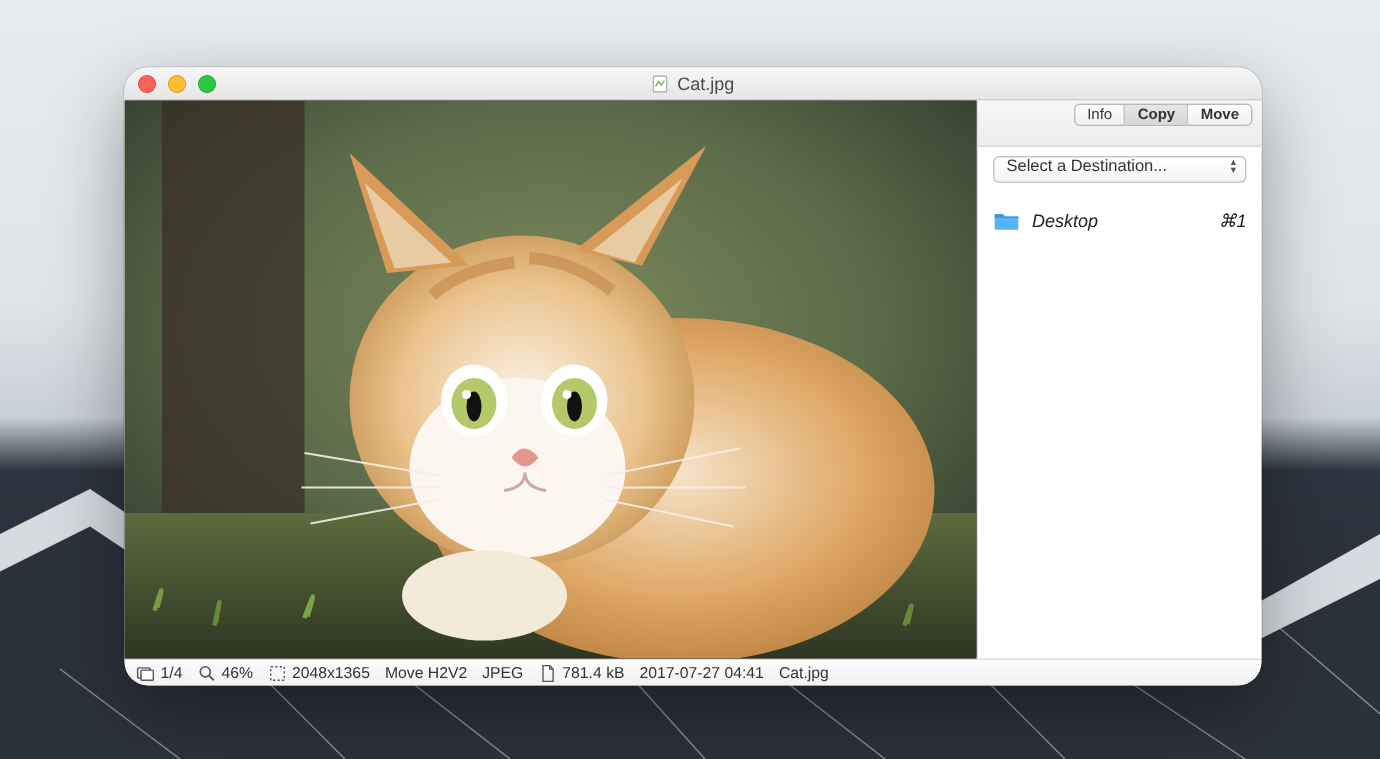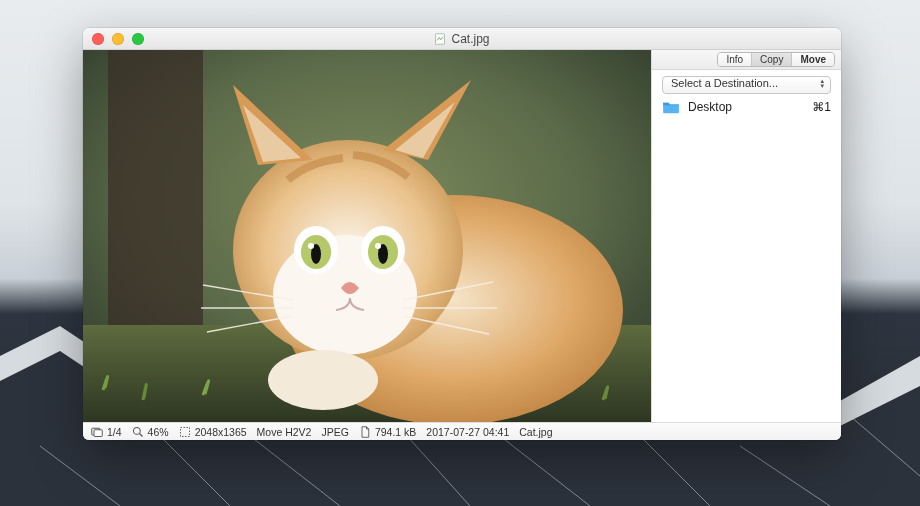--- a/index.html
+++ b/index.html
@@ -8,24 +8,24 @@
     width: 920px; height: 506px;
     background:
       linear-gradient(to bottom, #e8ecef 0%, #dfe4e8 40%, #c8cfd6 55%, #2e3540 62%, #272c34 100%);
     position: relative;
   }
   .mountains {
     position:absolute; left:0; right:0; bottom:0; height:210px; pointer-events:none;
   }
   .window {
     position: absolute;
-    left: 83px; top: 28px;
+    left: 83px; top: 45px;
     width: 758px; height: 412px;
     background: #ffffff;
-    border-radius: 6px;
+    border-radius: 16px;
     box-shadow: 0 18px 50px rgba(0,0,0,0.35), 0 0 0 1px rgba(0,0,0,0.08);
     display: flex; flex-direction: column;
     overflow: hidden;
   }
   .titlebar {
     height: 22px;
     background: linear-gradient(#f6f6f6, #e6e6e6);
     border-bottom: 1px solid #d0d0d0;
     display: flex; align-items: center;
     position: relative;
@@ -54,58 +54,59 @@
     flex: 1; background: #000; position: relative; overflow: hidden;
   }
   .cat-svg { width: 100%; height: 100%; display:block; }
   .sidebar {
     width: 190px; flex: none;
     background: #ffffff;
     border-left: 1px solid #dcdcdc;
     display: flex; flex-direction: column;
   }
   .sb-head {
-    height: 20px;
+    height: 31px;
     background: linear-gradient(#f7f7f7, #ececec);
     border-bottom: 1px solid #d7d7d7;
     display: flex; align-items: flex-start; justify-content: flex-end;
     padding: 0 6px; gap: 0px; padding-top:2px;
   }
   .segctl {
     display: flex; border: 1px solid #b9b9b9; border-radius: 4px; overflow: hidden;
     height: 15px;
   }
   .segctl button {
     font-size: 10px; padding: 0 8px; border: none;
     background: linear-gradient(#fdfdfd,#f1f1f1);
     color: #333; cursor: pointer;
     border-right: 1px solid #c6c6c6;
   }
   .segctl button:last-child { border-right: none; font-weight: bold; }
-  .segctl button.active { background: linear-gradient(#e6e6e6,#d7d7d7); }
+  .segctl button.active { background: linear-gradient(#e6e6e6,#d7d7d7); font-weight: bold; }
   .sb-select {
     padding: 6px 10px 4px 10px;
   }
   .dropdown {
     width: 100%;
     height: 18px;
     font-size: 11px;
     background: linear-gradient(#ffffff,#f3f3f3);
     border: 1px solid #c6c6c6;
     border-radius: 4px;
     display: flex; align-items: center; justify-content: space-between;
     padding: 0 6px 5px 8px; color:#333; cursor:pointer;
   }
   .dropdown .chevs { display:flex; flex-direction:column; line-height:5px; font-size:7px; color:#555;}
   .sb-list { padding: 2px 6px; }
   .sb-row {
-    display: flex; align-items: flex-start; height: 26px;
+    display: flex; align-items: flex-end; height: 26px;
     padding: 0 4px; gap: 8px; cursor: pointer;
     font-size: 12px; color: #222;
     border-radius: 3px;
+    font-style: italic;
   }
   .folder-ico {
     width: 18px; height: 14px; flex:none;
   }
   .sb-row .lbl { flex:1; }
   .sb-row .kb { font-size: 12px; color:#1a1a1a; }
   .statusbar {
     height: 18px;
     background: linear-gradient(#fcfcfc,#f2f2f2);
     border-top: 1px solid #dcdcdc;
@@ -267,19 +268,19 @@
         </svg>
         <span>2048x1365</span>
       </div>
       <span>Move H2V2</span>
       <span>JPEG</span>
       <div class="grp">
         <svg viewBox="0 0 16 16">
           <path d="M4 1 h6 l3 3 v11 H4 Z" fill="none" stroke="#555" stroke-width="1.2"></path>
           <path d="M10 1 v3 h3" fill="none" stroke="#555" stroke-width="1.2"></path>
         </svg>
-        <span>794.1 kB</span>
+        <span>781.4 kB</span>
       </div>
       <span>2017-07-27 04:41</span>
       <span>Cat.jpg</span>
     </div>
   </div>
 </div>
 
 </body></html>

